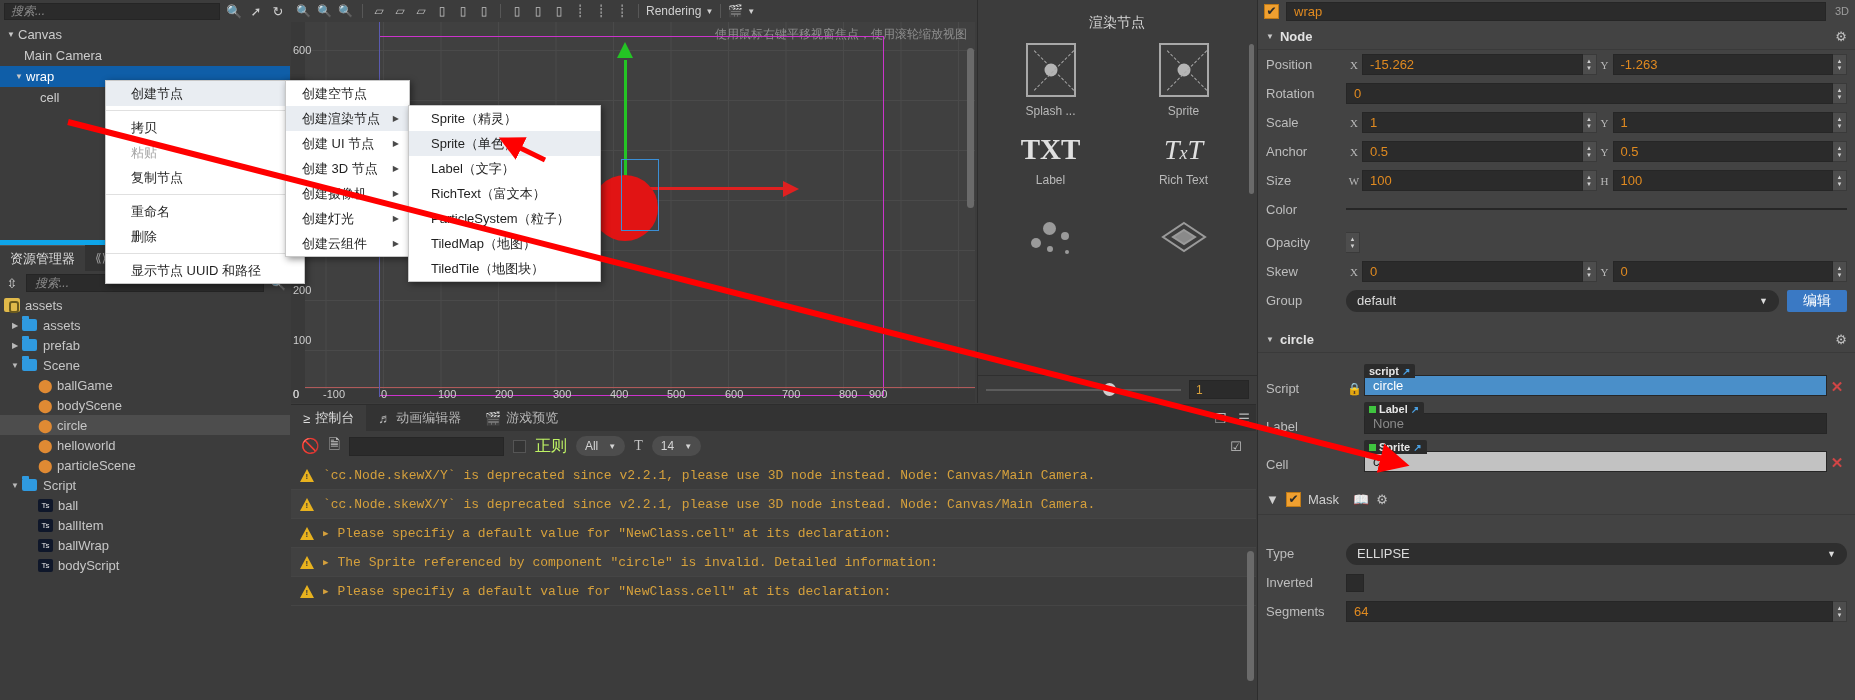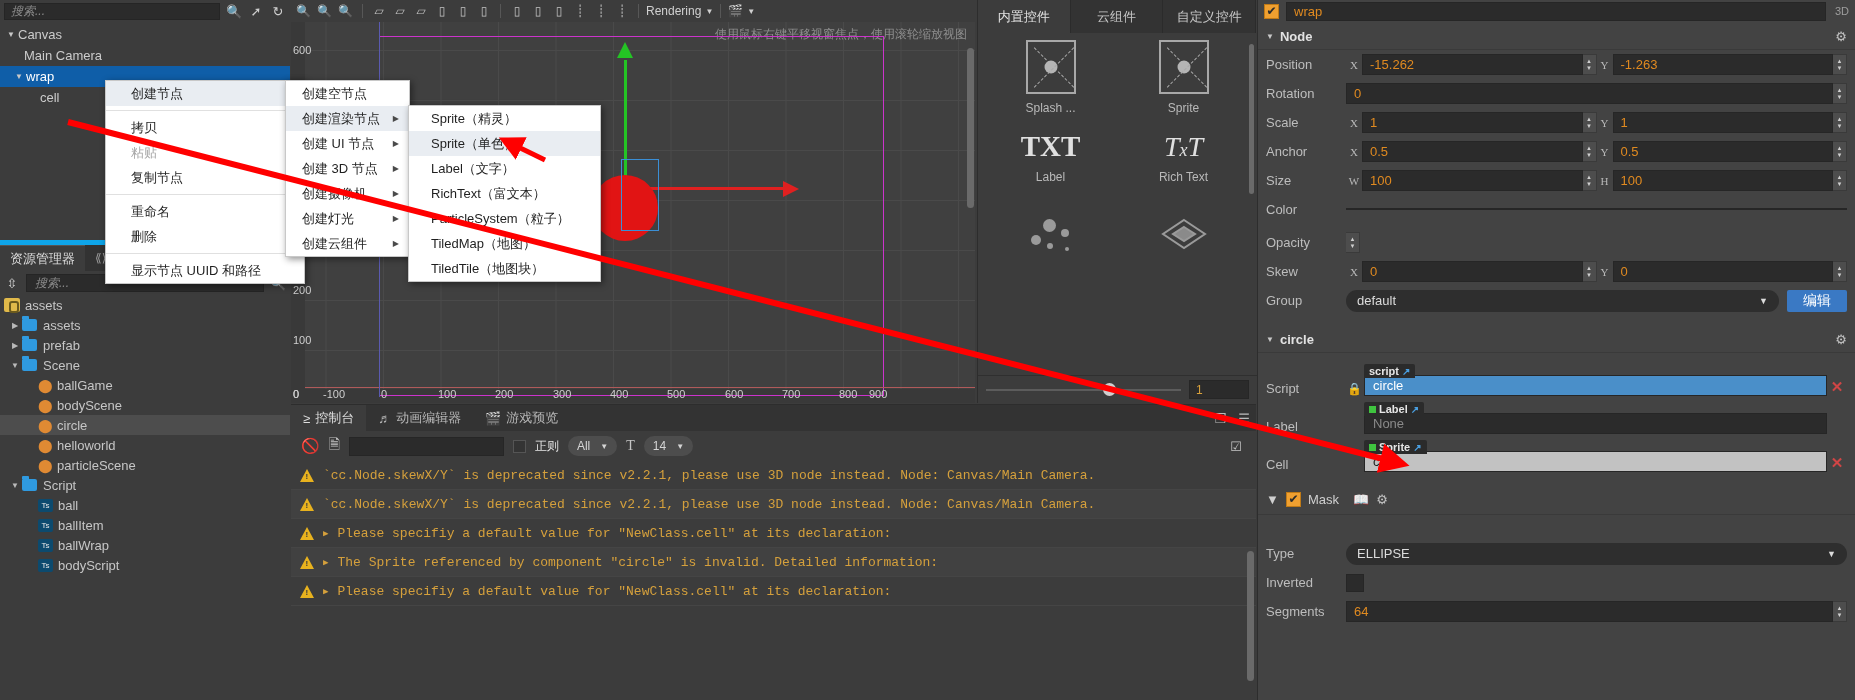--- a/index.html
+++ b/index.html
@@ -34,21 +34,21 @@
   .tab.active { background:#3c3c3c; color:#dcdcdc; border-top:1px solid #555; }
   .tab .tico { margin-right:5px; font-size:12px; color:#9a9a9a; }
   .asearch { display:flex; align-items:center; height:24px; padding:0 4px; gap:6px; }
   .asearch .sbox { flex:1; height:18px; background:#2b2b2b; border:1px solid #252525; color:#8a8a8a; font-style:italic; font-size:12px; display:flex; align-items:center; padding:0 8px; }
   .arow { height:20px; display:flex; align-items:center; font-size:13px; color:#c6c6c6; white-space:nowrap; }
   .arow.selected { background:#4d4d4d; }
   .fold { width:14px; text-align:center; font-size:8px; color:#b9b9b9; }
   .folder { width:15px; height:12px; background:#2f9ae0; border-radius:1px 2px 2px 2px; margin-right:6px; position:relative; }
   .folder:before { content:""; position:absolute; left:0; top:-3px; width:7px; height:3px; background:#2f9ae0; border-radius:1px 1px 0 0;}
   .flame { width:14px; margin-right:5px; text-align:center; color:#e08a33; font-size:13px; line-height:1; }
-  .jsicon { width:15px; height:13px; margin-right:5px; background:#0c4a6e; color:#e8e8e8; font-size:8px; display:flex; align-items:center; justify-content:center; border-radius:2px; font-family:"Liberation Sans",sans-serif; }
+  .jsicon { width:15px; height:13px; margin-right:5px; background:#0f172a; color:#e8e8e8; font-size:8px; display:flex; align-items:center; justify-content:center; border-radius:2px; font-family:"Liberation Sans",sans-serif; }
   .assetroot { width:16px; height:14px; margin-right:5px; background:#e0b94a; border-radius:2px; position:relative;}
   .assetroot:after{content:"";position:absolute;left:5px;top:3px;width:6px;height:8px;border:2px solid #6b5a1d;border-radius:3px;}
 
   
   .scene { position:absolute; left:291px; top:0; width:684px; height:403px; background:#393939; }
   .sctoolbar { height:22px; display:flex; align-items:center; background:#3c3c3c; padding:0 4px; gap:3px; font-size:12px; color:#b0b0b0; }
   .tbtn { width:18px; height:18px; display:flex; align-items:center; justify-content:center; color:#c4c4c4; font-size:12px; }
   .tsep { width:1px; height:14px; background:#575757; margin:0 4px; }
   .tlabel { font-size:12px; color:#d0d0d0; display:flex; align-items:center; gap:4px; }
   .canvaswrap { position:absolute; left:0; top:22px; width:684px; height:381px; background:#393939; overflow:hidden; }
@@ -357,21 +357,21 @@
       <div class="ctabright">
         <span>❐</span>
         <span>☰</span>
       </div>
     </div>
     <div class="ctools">
       <span style="color:#d05a5a;font-size:15px">🚫</span>
       <span style="color:#c5c5c5;font-size:14px">🗎</span>
       <div class="filterbox" title=""></div>
       <div class="chk"></div>
-      <span style="font-size:12px;color:#e5e5e5">正则</span>
+      <span style="font-size:16px;color:#bef264">正则</span>
       <div class="pill">
         <span>All</span>
         <span style="font-size:8px">▼</span>
       </div>
       <span style="color:#c5c5c5;font-size:14px;font-family:'Liberation Serif',serif">T</span>
       <div class="pill">
         <span>14</span>
         <span style="font-size:8px">▼</span>
       </div>
       <span style="position:absolute;right:14px;color:#c5c5c5;font-size:13px">☑</span>
@@ -398,31 +398,21 @@
       <div class="lrow">
         <span class="warnico"></span>
         <span class="expander">▶</span>
         <span>Please specifiy a default value for "NewClass.cell" at its declaration:</span>
       </div>
       <div class="cscroll"></div>
     </div>
   </div>
 
   <div class="widgets">
-    <div class="wtabs">
-      <div class="wtab active">
-        <span>内置控件</span>
-      </div>
-      <div class="wtab">
-        <span>云组件</span>
-      </div>
-      <div class="wtab">
-        <span>自定义控件</span>
-      </div>
-    </div>
+    <div class="wsection">渲染节点</div>
     <div class="wgrid">
       <div class="witem">
         <div class="spriteico">
             <span class="spritedot"></span>
           </div>
         <span class="wlabel">Splash ...</span>
       </div>
       <div class="witem">
         <div class="spriteico">
             <span class="spritedot"></span>

